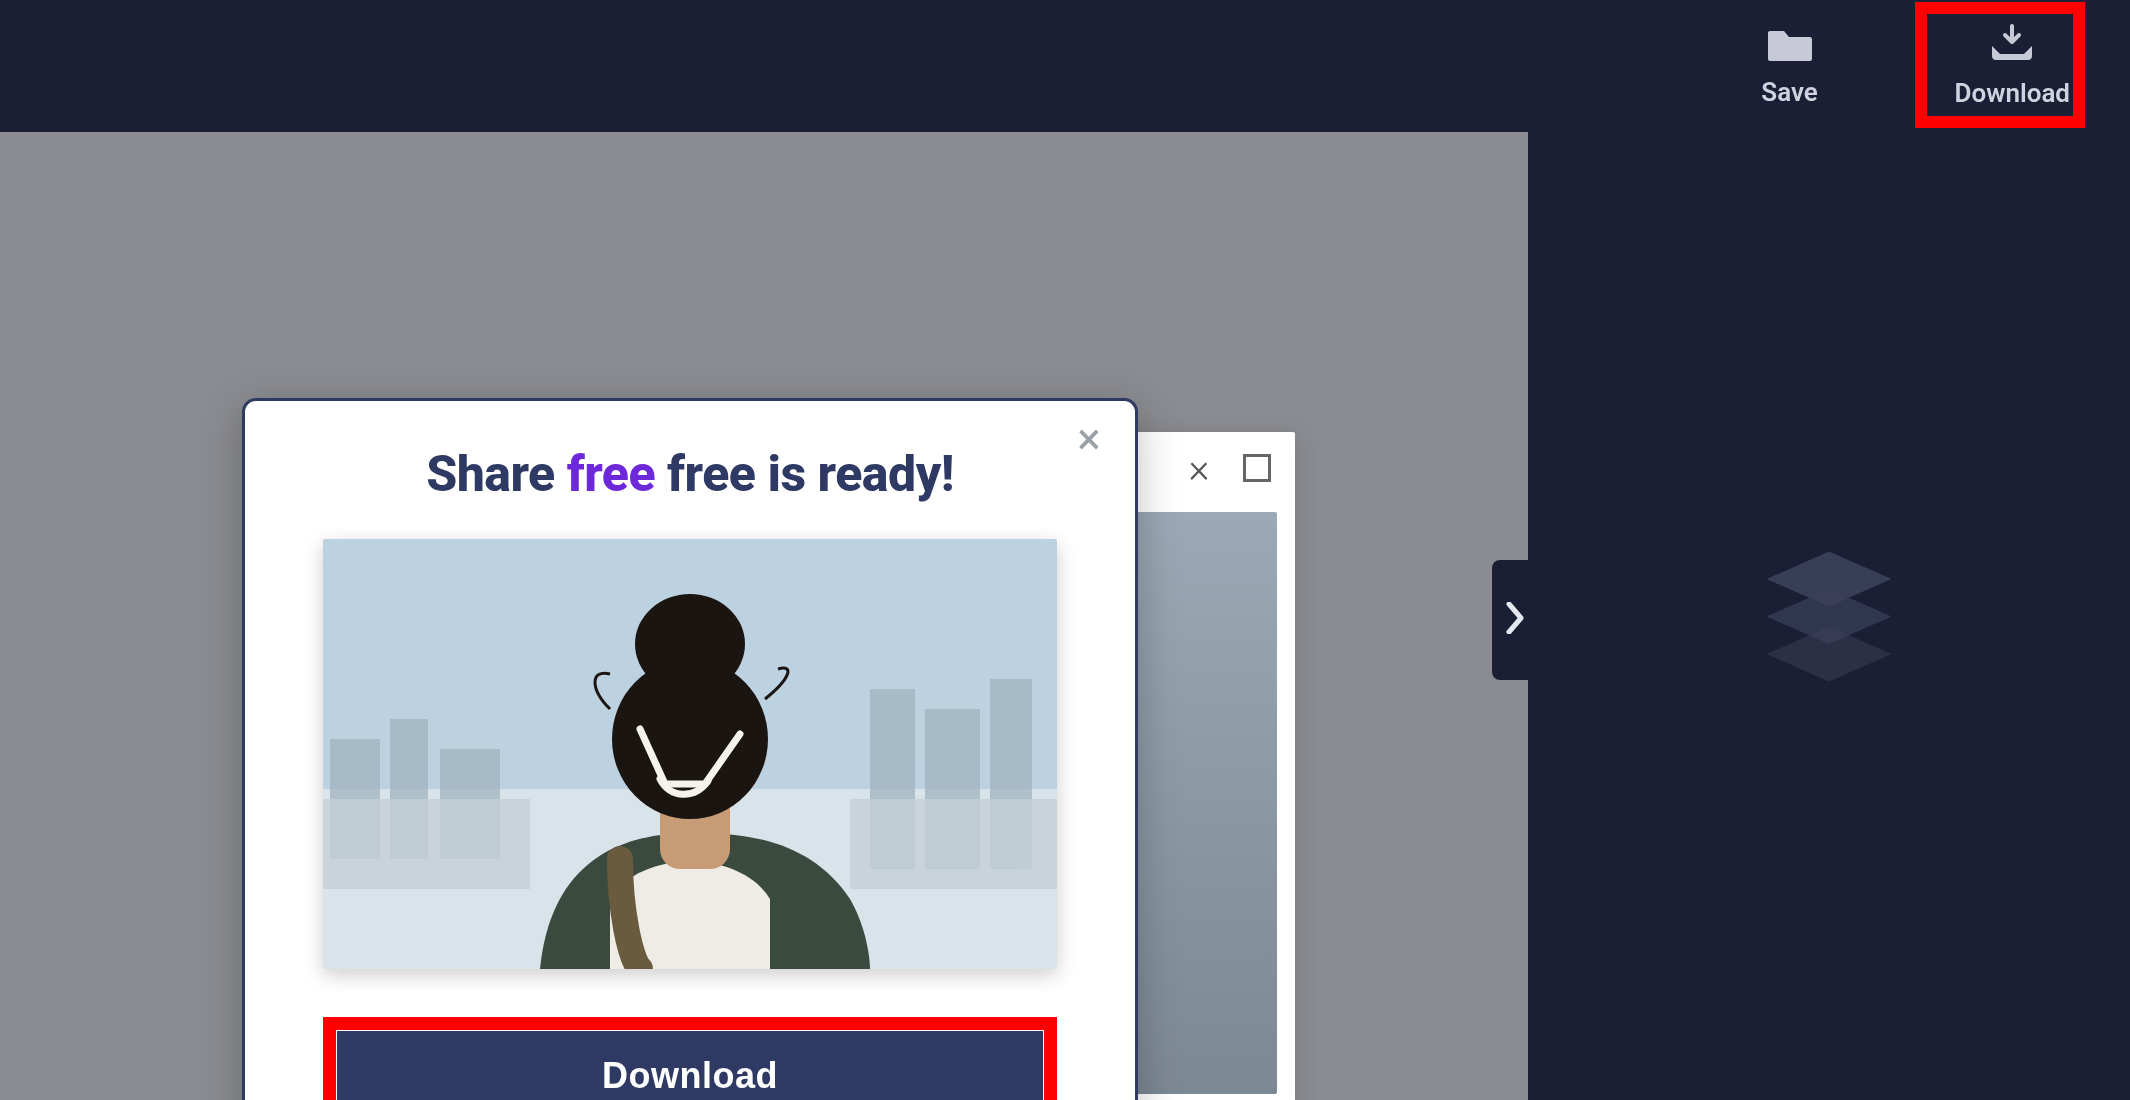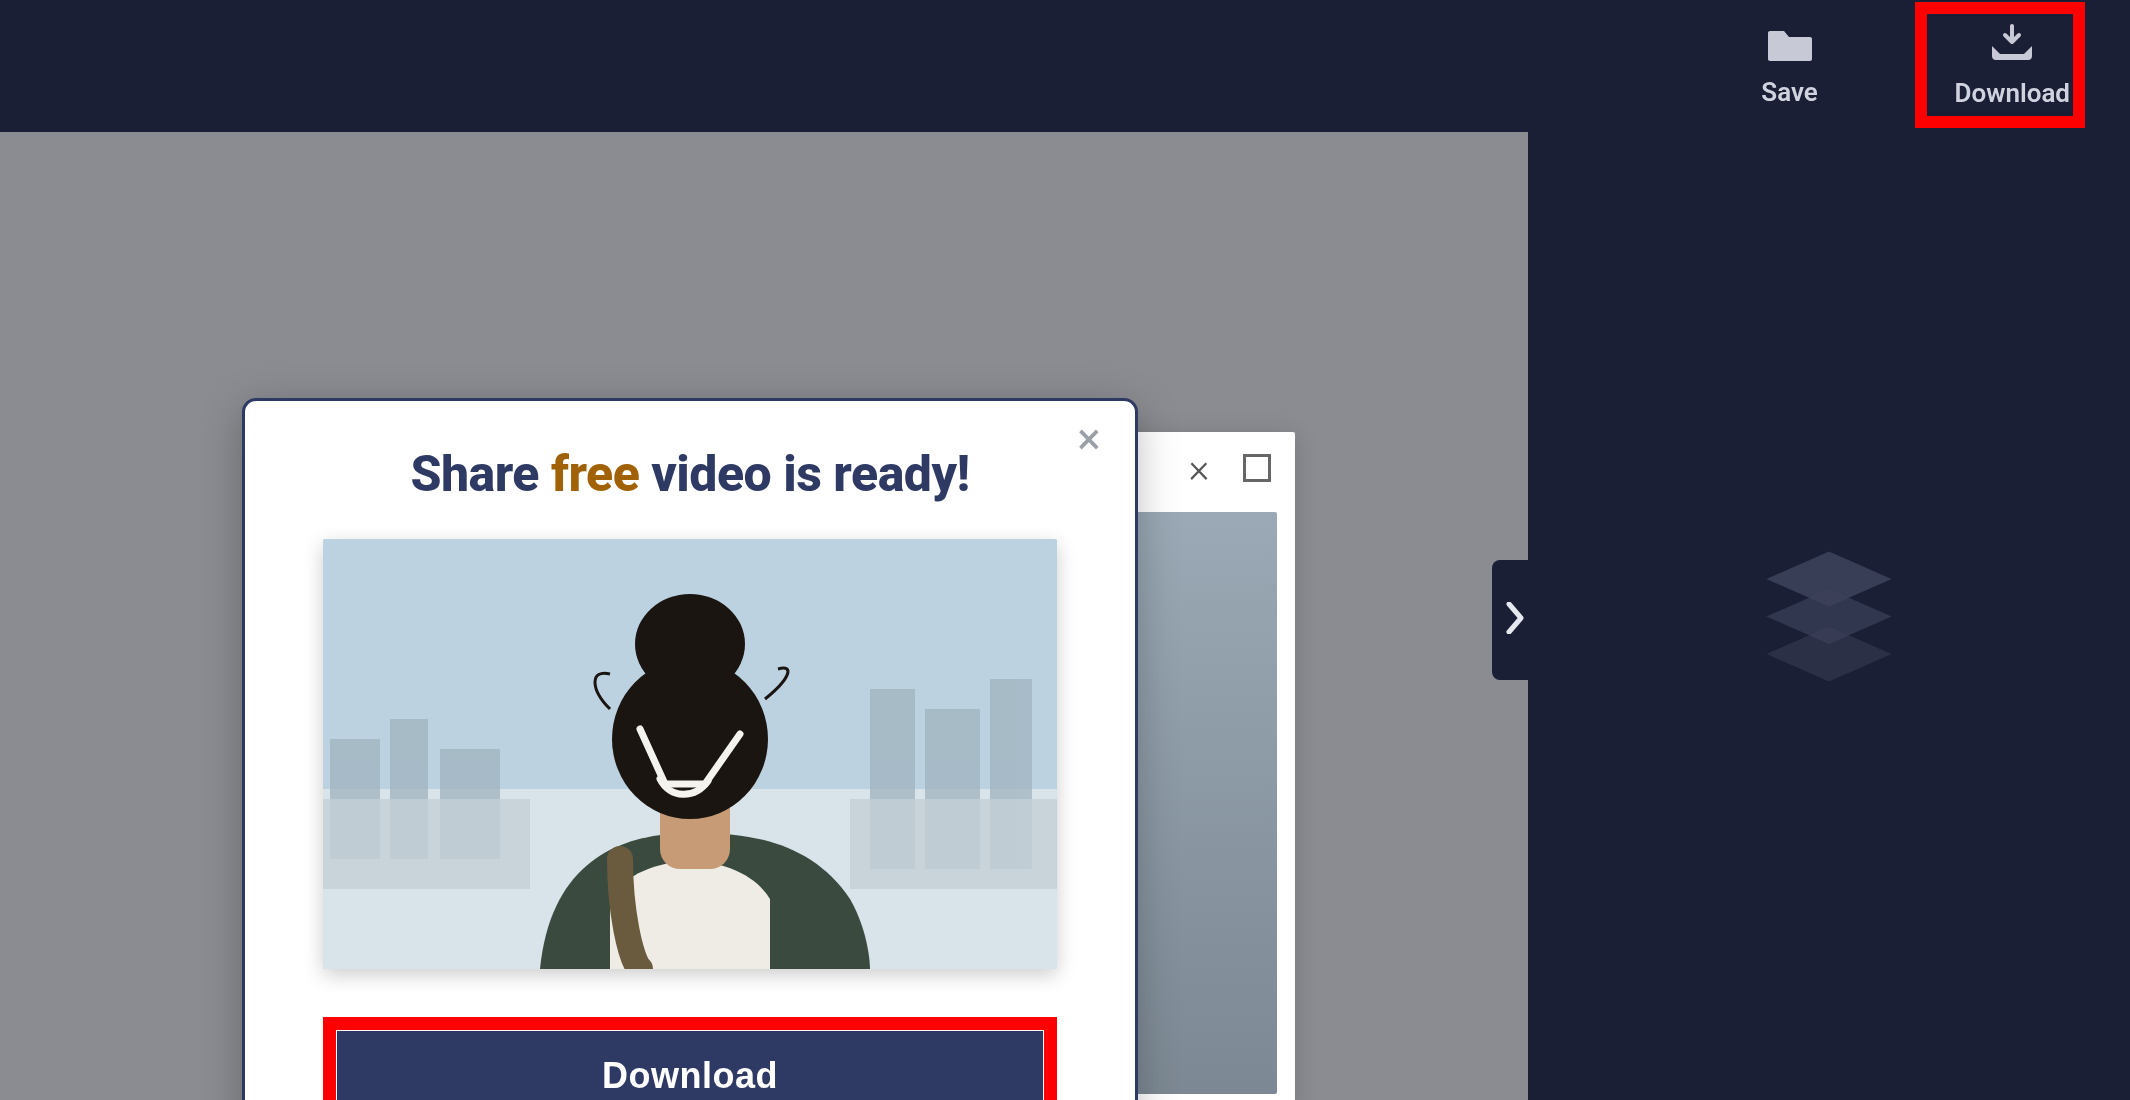--- a/index.html
+++ b/index.html
@@ -163,21 +163,21 @@
   }
   .modal-title {
     text-align: center;
     font-size: 50px;
     font-weight: 800;
     color: #2e3a63;
     letter-spacing: -0.5px;
     margin-bottom: 36px;
   }
   .modal-title .emph {
-    color: #a16207;
+    color: #6d28d9;
   }
   .modal-thumb {
     width: 100%;
     height: 430px;
     border-radius: 2px;
     overflow: hidden;
     box-shadow: 0 6px 20px rgba(0,0,0,0.2);
     margin-bottom: 48px;
     position: relative;
     background: linear-gradient(180deg,#bfd3e2 0%,#dbe7ef 60%,#e3ebef 100%);
@@ -248,21 +248,21 @@
         <div class="win-x">×</div>
         <div class="win-sq"></div>
       </div>
       <div class="preview-img-b"></div>
     </div>
 
     <div class="modal">
       <div class="modal-close">×</div>
 
       <h1 class="modal-title">
-        <span>Share </span><span class="emph">free</span><span> video is ready!</span>
+        <span>Share </span><span class="emph">free</span><span> free is ready!</span>
       </h1>
 
       <div class="modal-thumb">
         <svg viewBox="0 0 760 430" preserveAspectRatio="xMidYMid slice">
 
           <rect width="760" height="430" fill="#bcd2e1"></rect>
           <rect y="250" width="760" height="180" fill="#d8e3ea"></rect>
 
           <g fill="#9fb1bd" opacity="0.7">
             <rect x="20" y="200" width="50" height="120"></rect>

